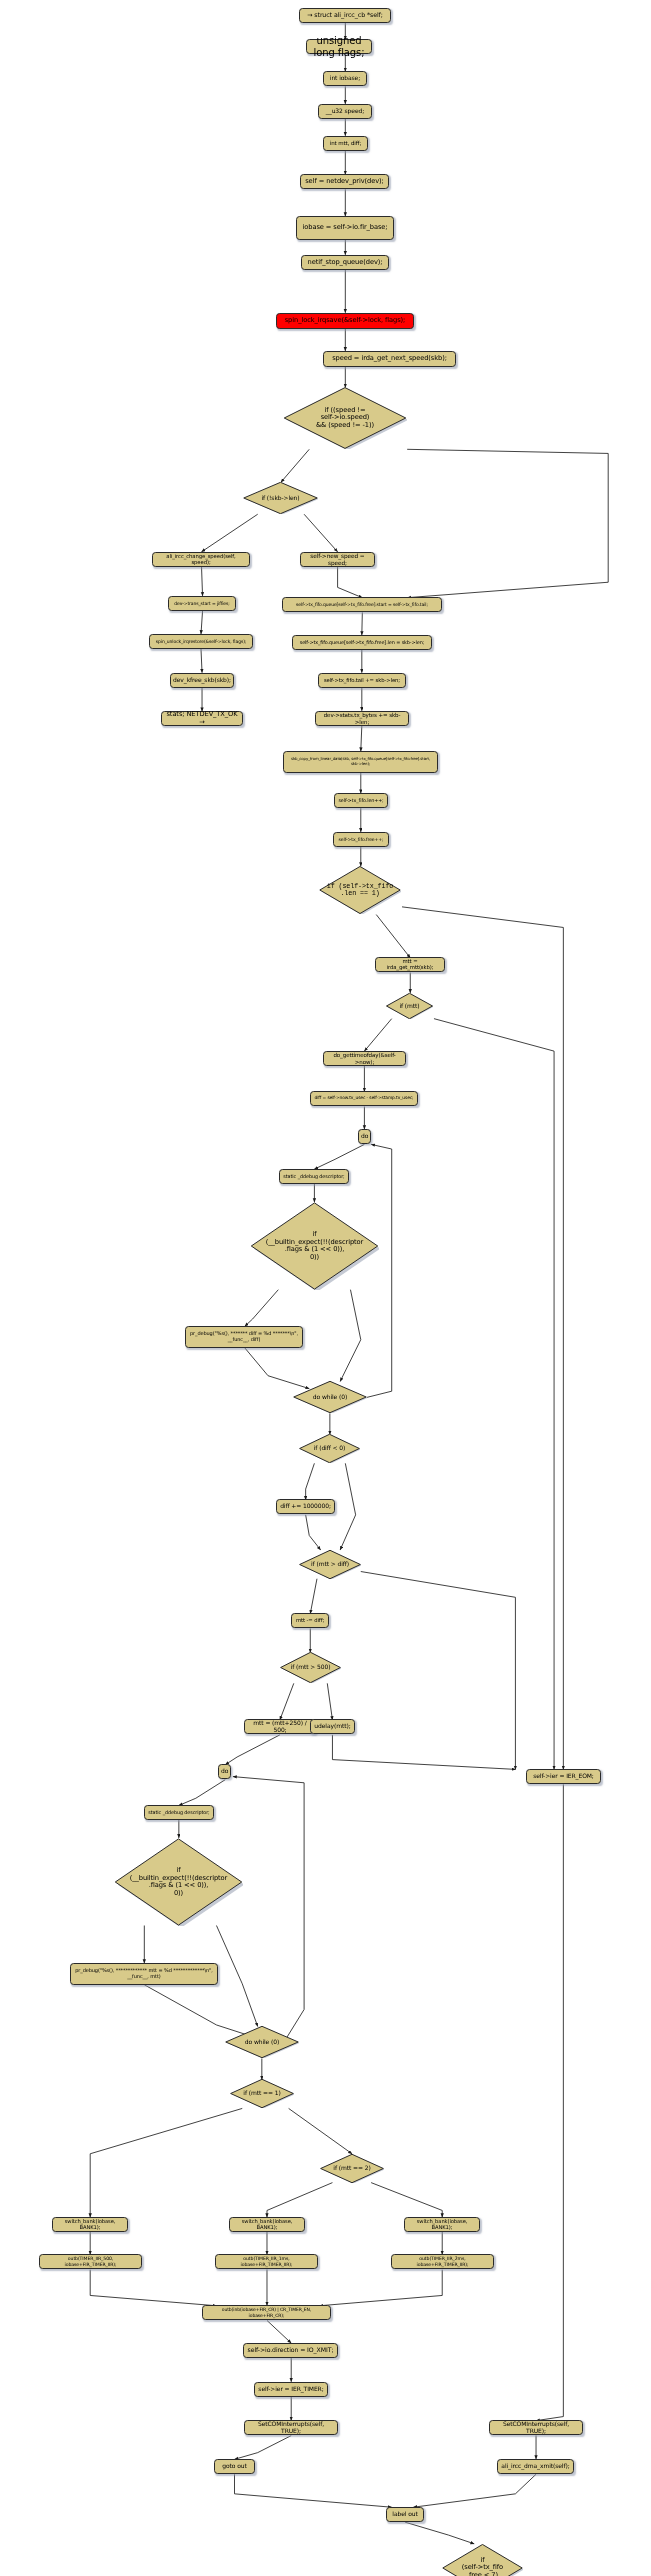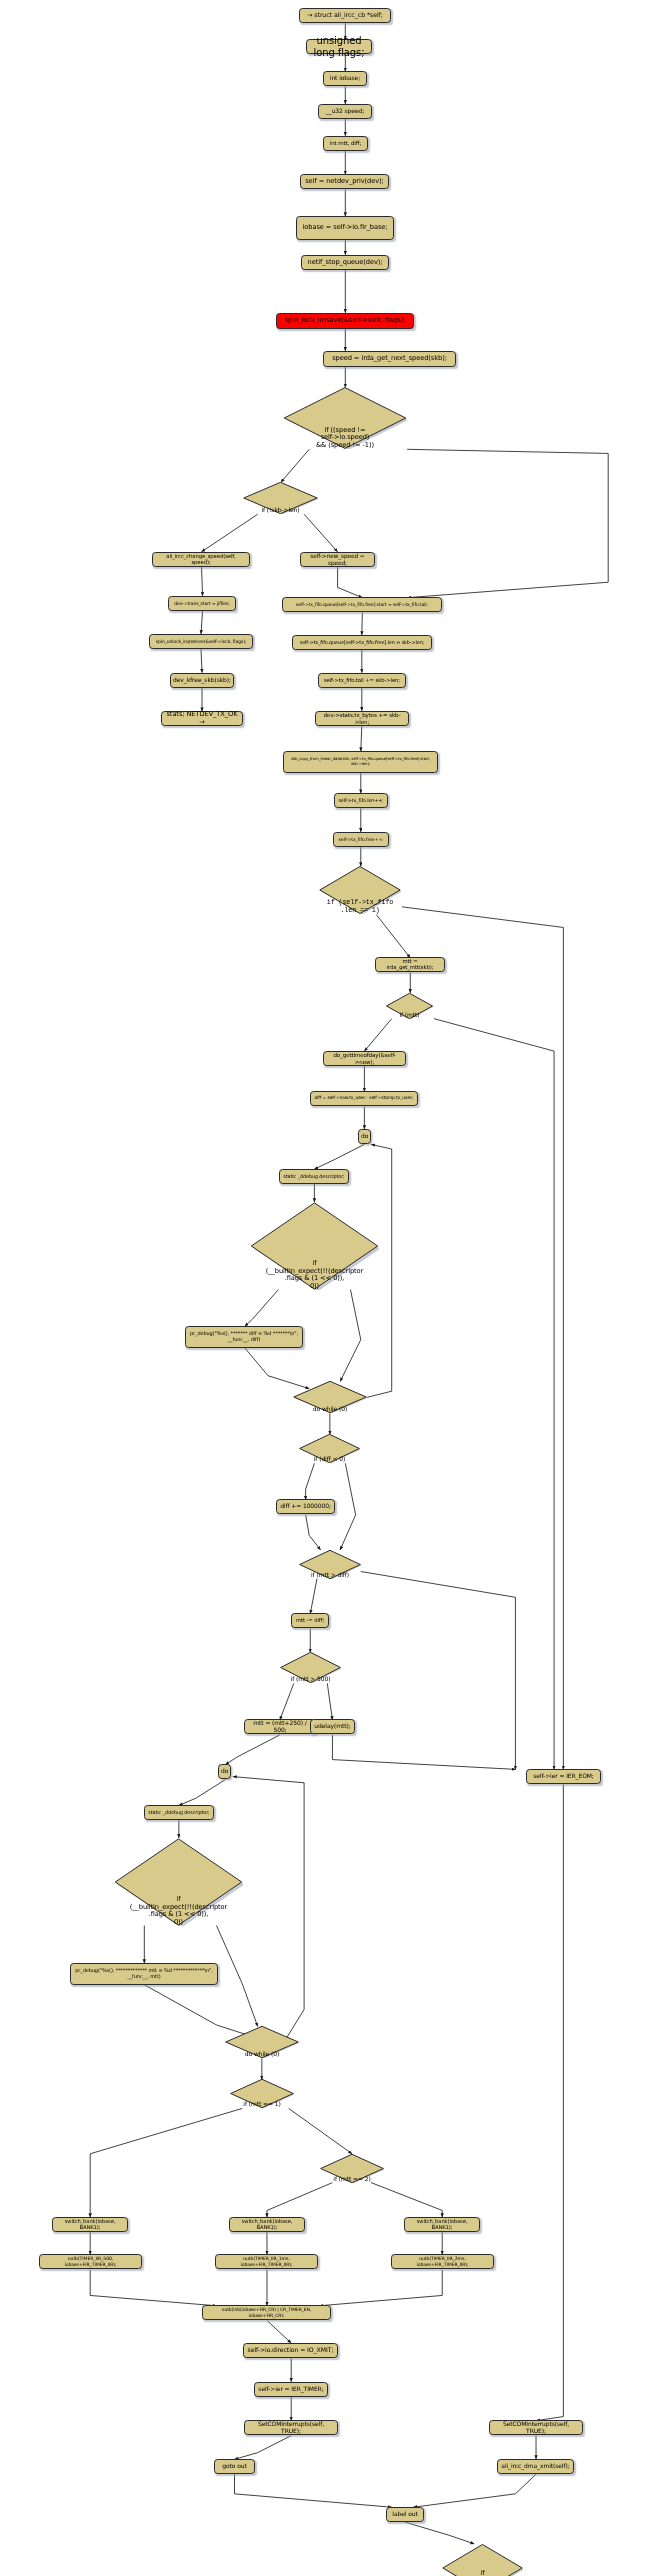--- a/index.html
+++ b/index.html
@@ -25,21 +25,21 @@
     white-space:pre-line;
     letter-spacing:-0.1px;
   }
   .node.red{background:#FF0000;border-color:#2b2b2b;}
 
   .diamond{
     position:absolute;
     box-sizing:border-box;
     color:#000;
     display:flex;
-    align-items:flex-end;
+    align-items:center;
     justify-content:center;
     text-align:center;
     line-height:1.12;
     white-space:pre-line;
     letter-spacing:-0.1px;
   }
   .diamond .dshape{
     position:absolute;left:0;top:0;width:100%;height:100%;
   }
   .diamond .dtext{position:relative;z-index:2;padding:0 2.1px;}

